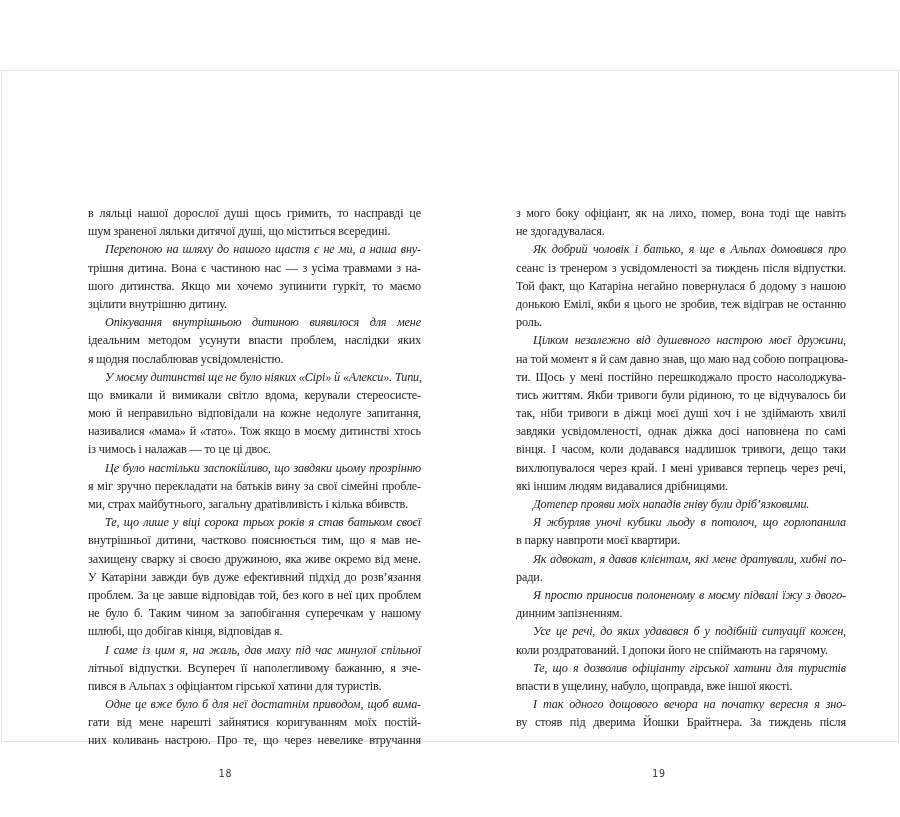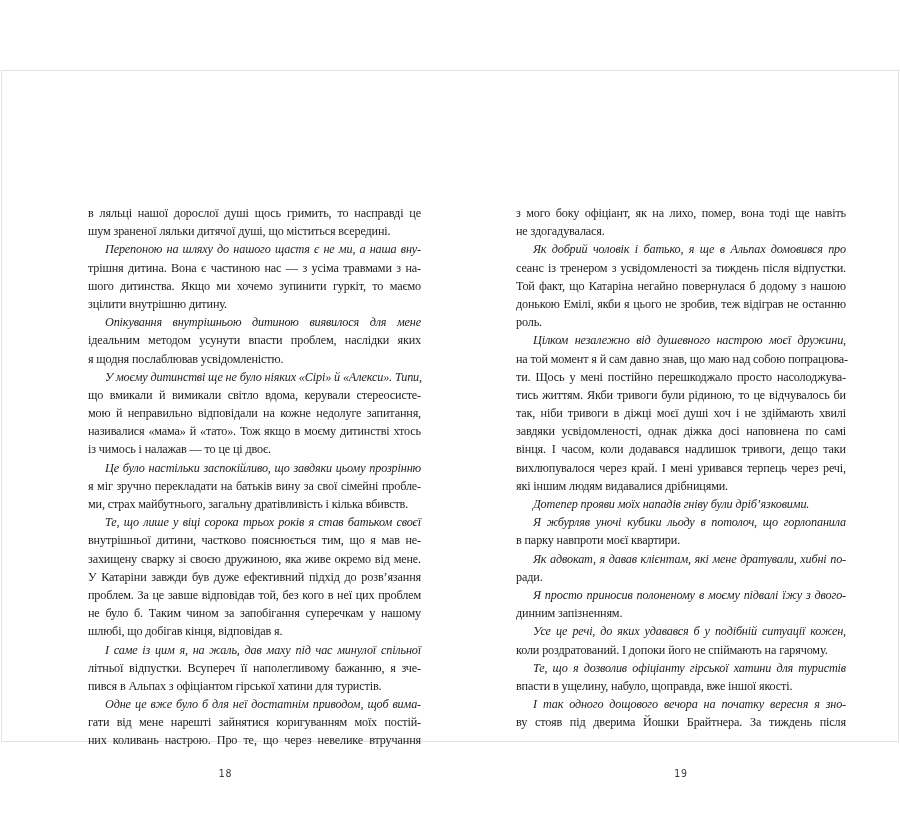--- a/index.html
+++ b/index.html
@@ -34,21 +34,21 @@
     white-space:nowrap;
   }
   .line.indent{padding-left:17px;font-style:italic;}
   .line.end{text-align-last:left;}
   .folio{
     position:absolute;top:697px;text-align:center;
     font-family:"DejaVu Sans Mono", monospace;
     font-size:10px;color:var(--folio-color);letter-spacing:1px;
   }
   .folio-left{left:57px;width:333px;}
-  .folio-right{left:514px;width:330px;}
+  .folio-right{left:492px;width:330px;}
 </style>
 </head>
 <body>
 
 <div class="spread">
   <div class="col col-left" id="col-left">
       <div class="line">в ляльці нашої дорослої душі щось гримить, то насправді це</div>
       <div class="line end">шум зраненої ляльки дитячої душі, що міститься всередині.</div>
       <div class="line indent">Перепоною на шляху до нашого щастя є не ми, а наша вну-</div>
       <div class="line">трішня дитина. Вона є частиною нас — з усіма травмами з на-</div>

